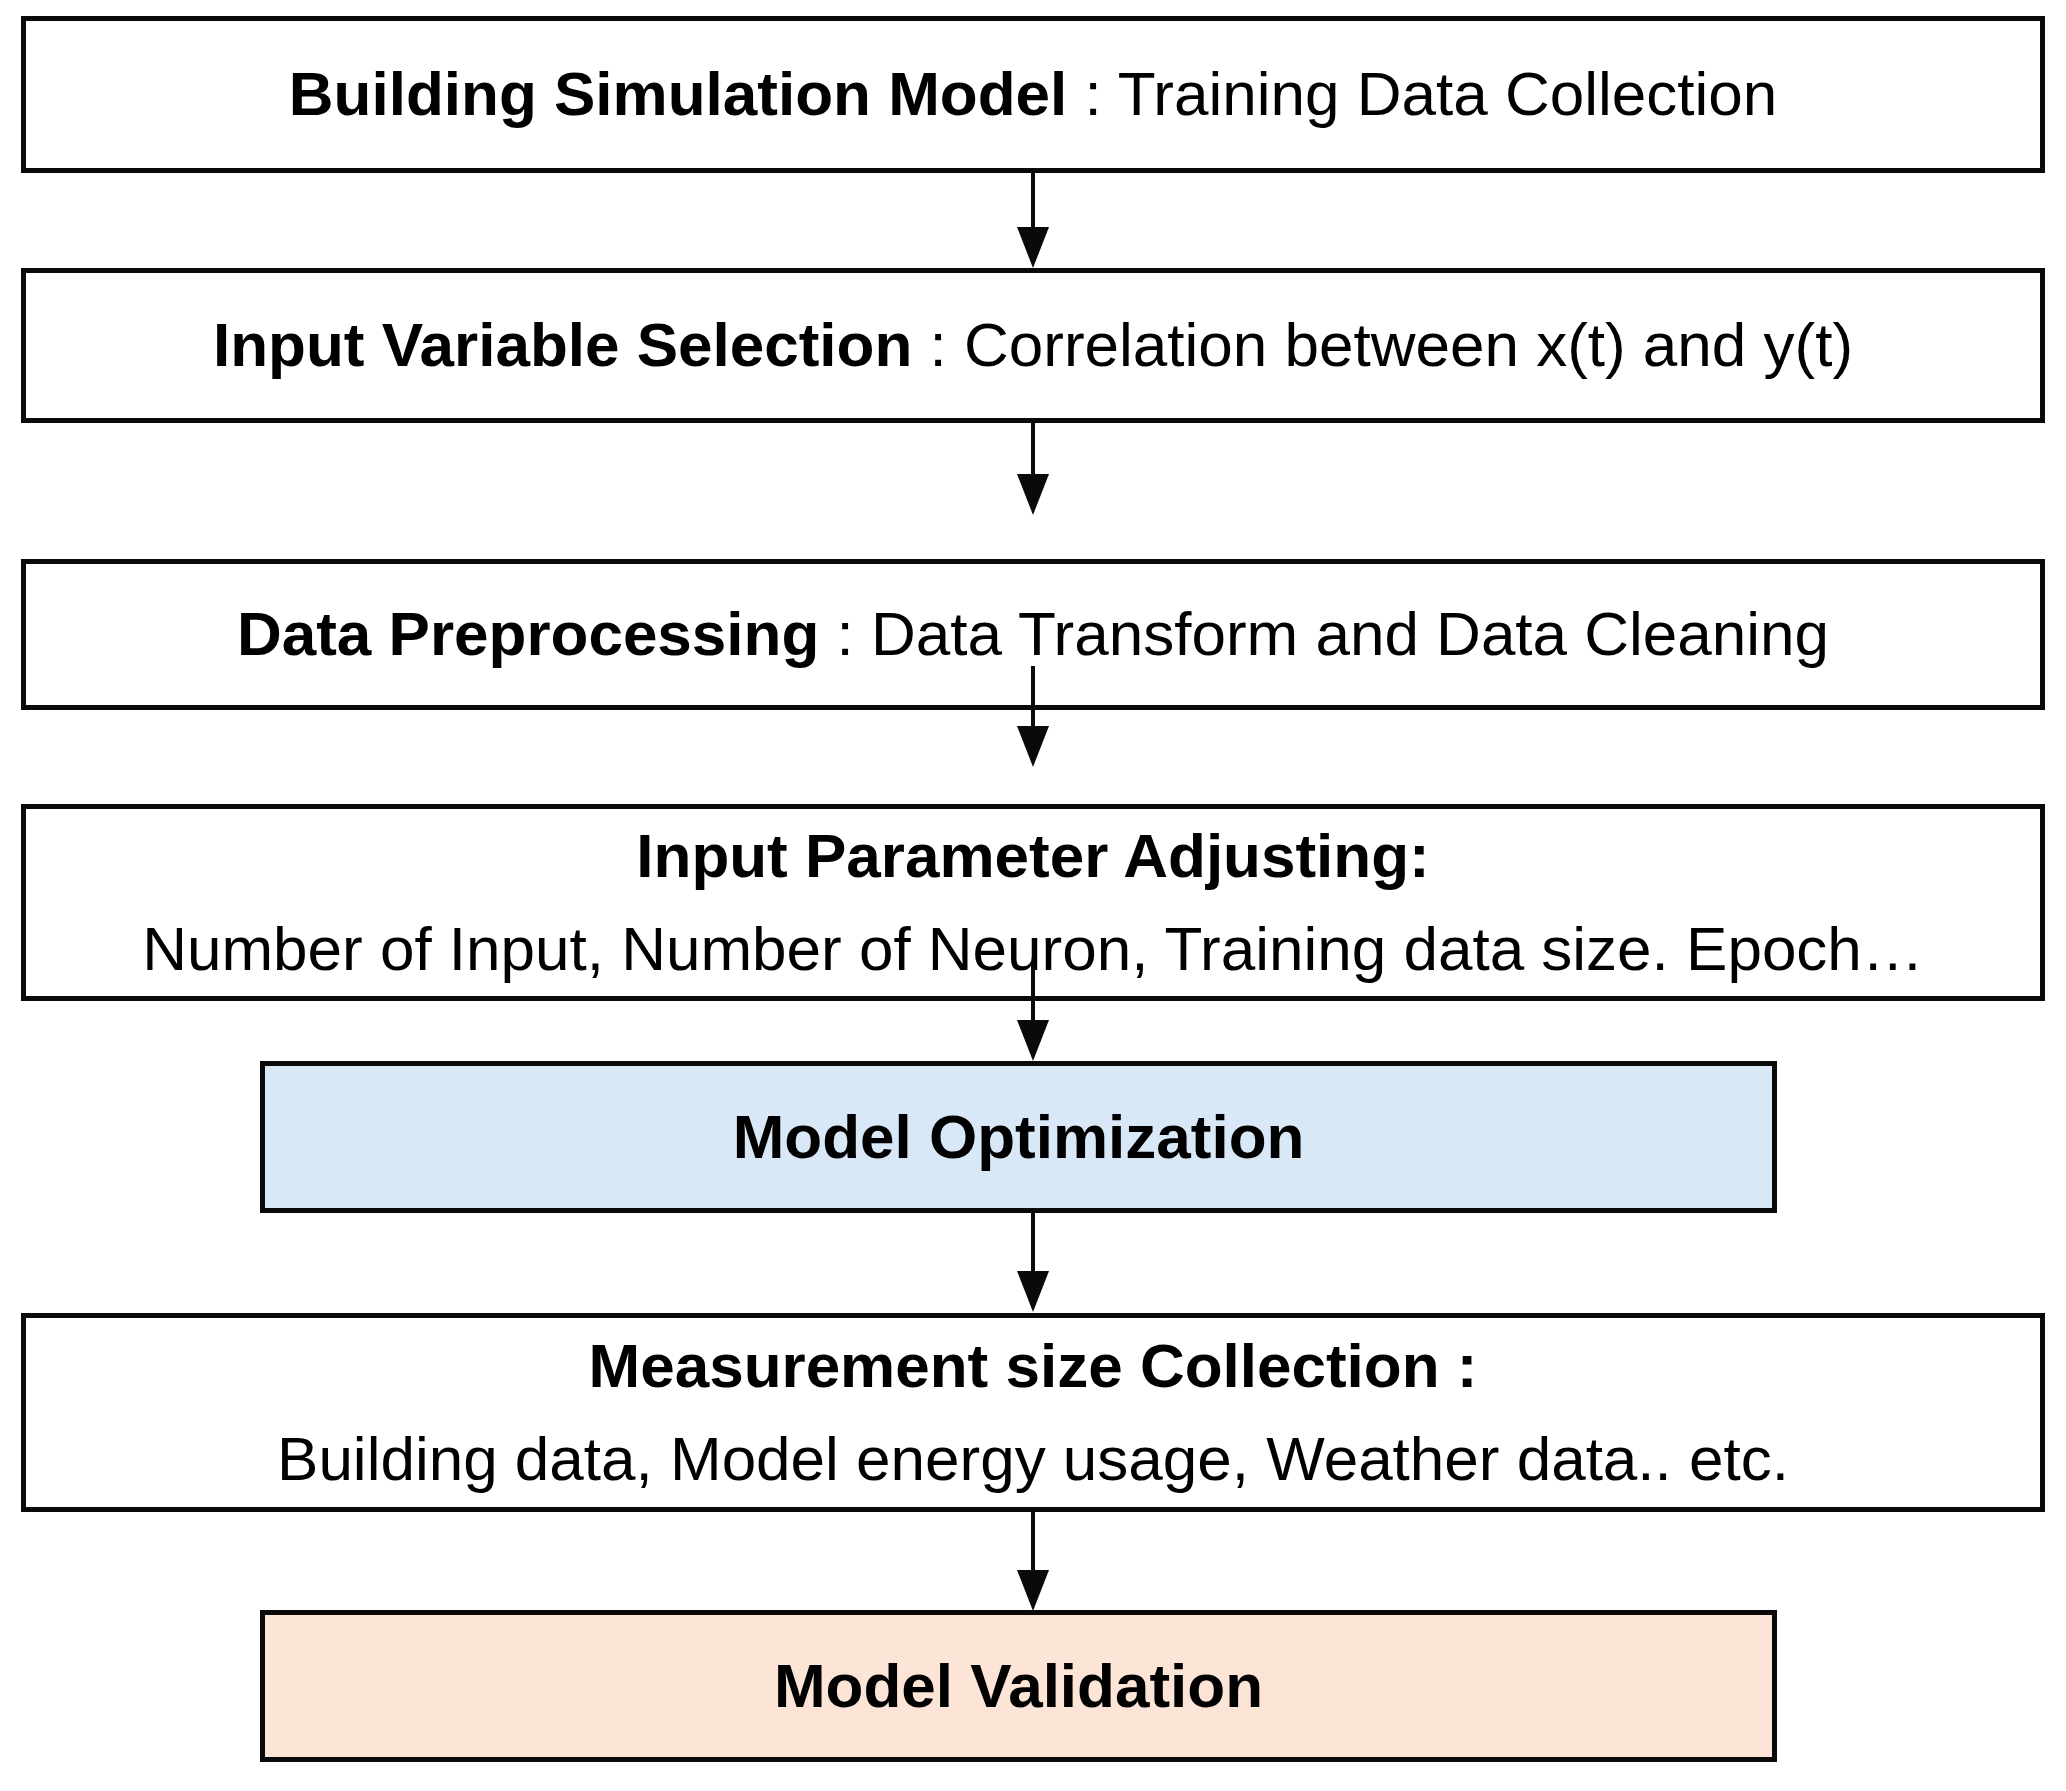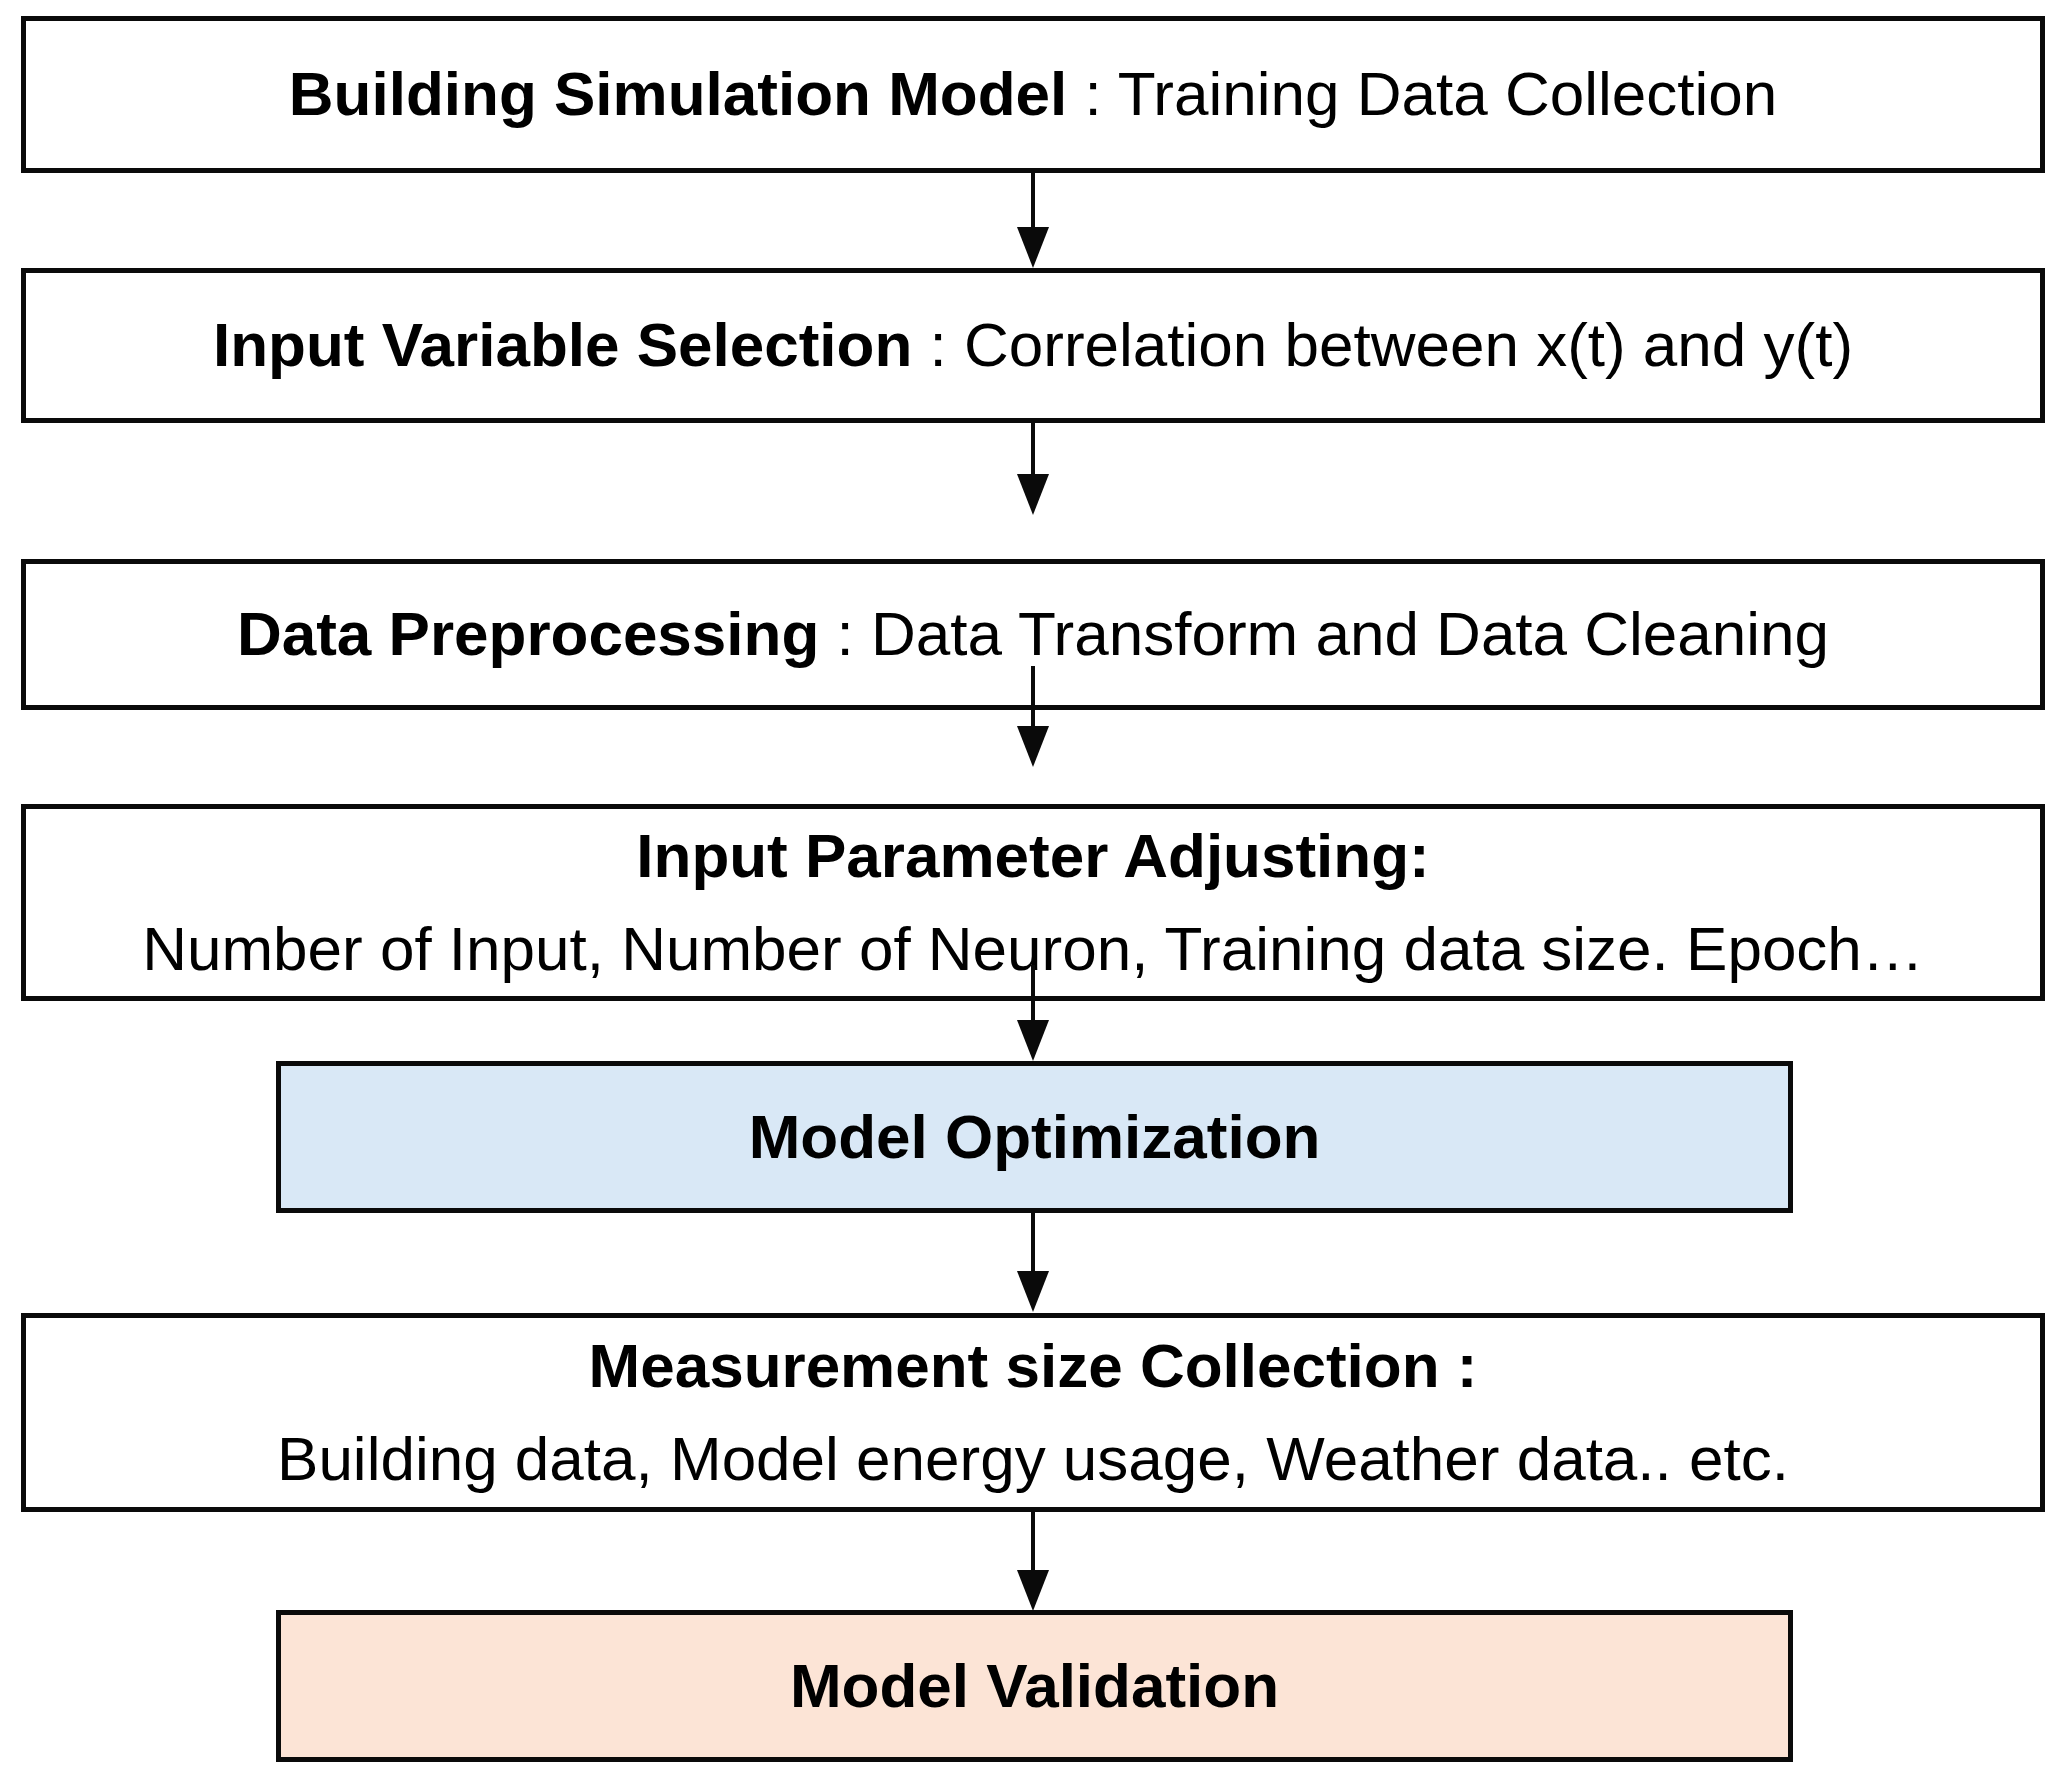--- a/index.html
+++ b/index.html
@@ -25,21 +25,21 @@
     line-height: 1.2;
     gap: 18.4px;
   }
   .node .line { white-space: nowrap; }
   .node .b { font-weight: bold; }
   .node .r { font-weight: normal; }
 
   
   .w-full  { left: 21px;  width: 2024px; }
   
-  .w-mid   { left: 276px; width: 1517px; }
+  .w-mid   { left: 260px; width: 1517px; }
 
   .n1 { top: 15.6px;   height: 157px; }
   .n2 { top: 268px;  height: 155px; text-align: right; }
   .n3 { top: 515px;  height: 151px; margin-top: 44px; }
   .n4 { top: 804px; height: 197px; }
   .n5 { top: 1061px; height: 152px; }
   .n6 { top: 1313px; height: 199px; }
   .n7 { top: 1610px; height: 152px; }
 
   .arrow {

